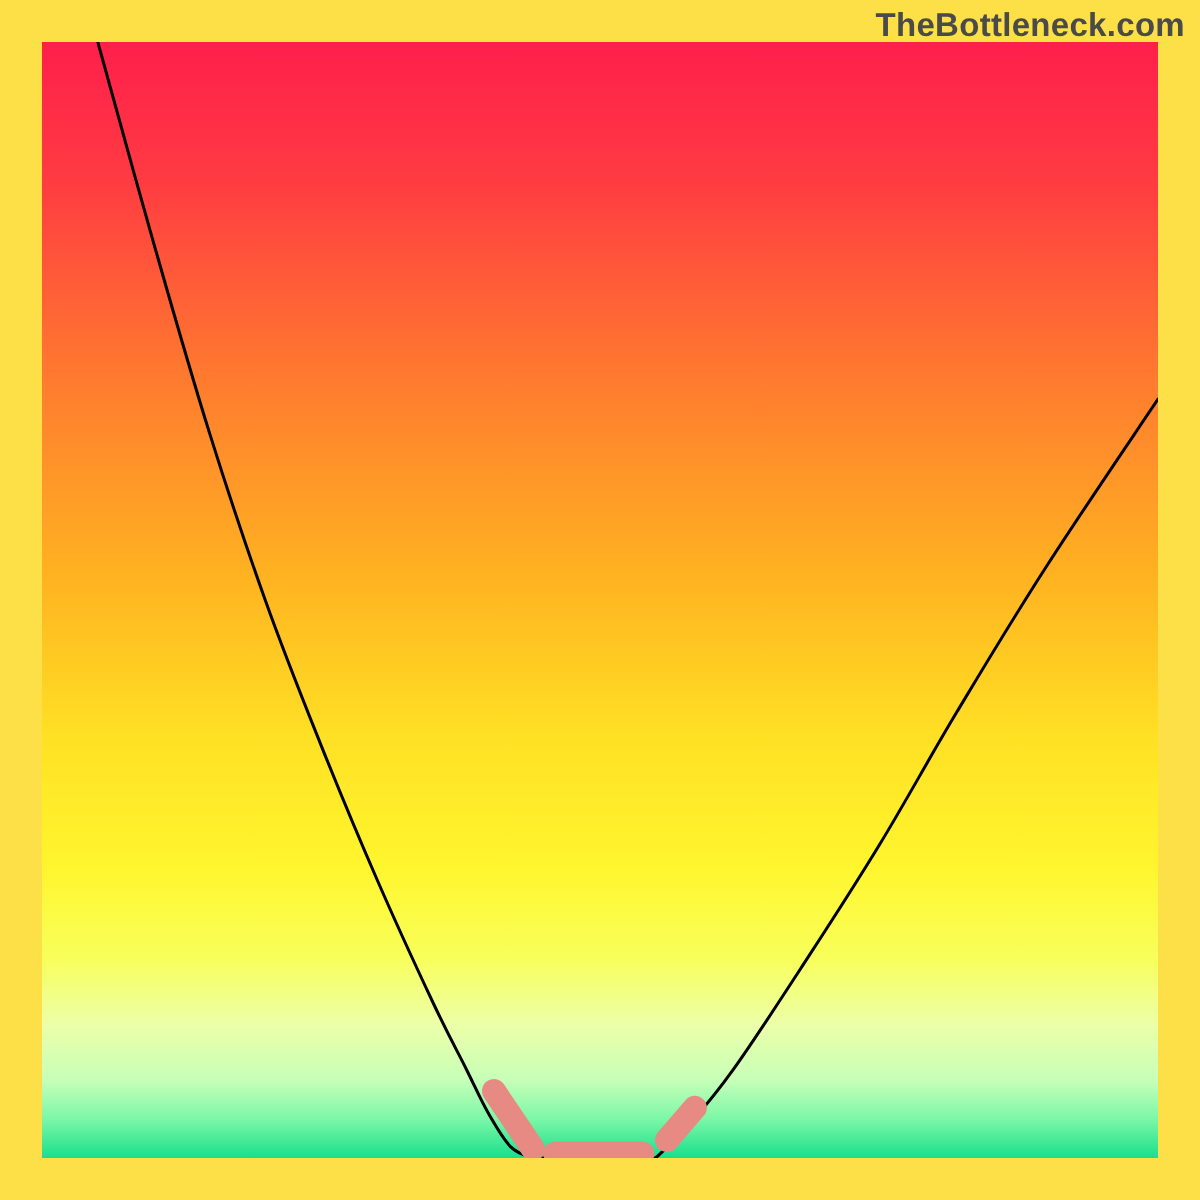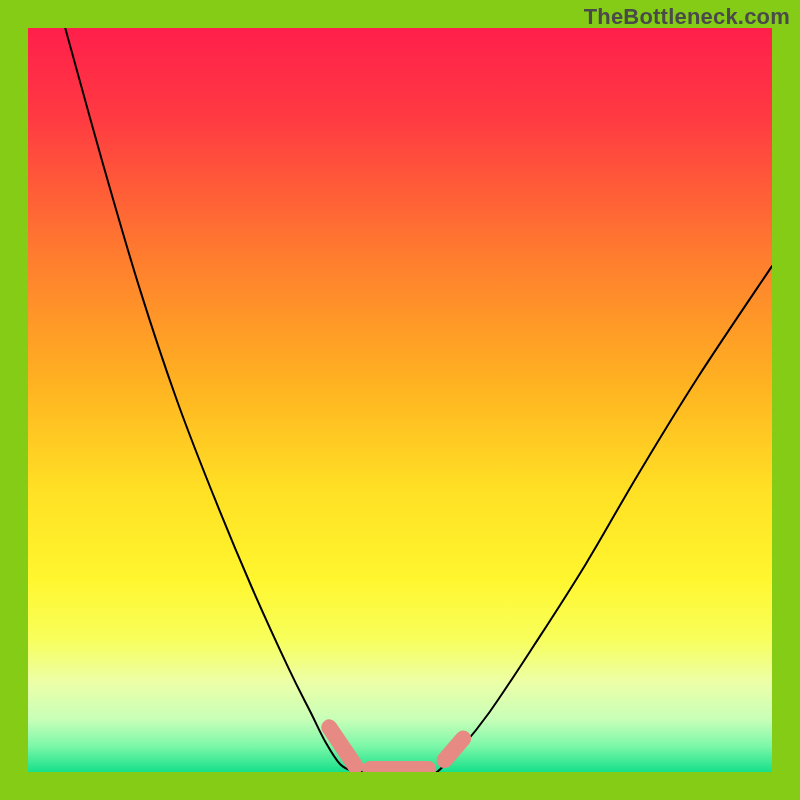--- a/index.html
+++ b/index.html
@@ -10,21 +10,21 @@
     background: #000;
     overflow: hidden;
     font-family: Arial, Helvetica, sans-serif;
   }
   .frame {
     position: absolute;
     left: 0;
     top: 0;
     width: 800px;
     height: 800px;
-    background: #84cc16;
+    background: #fde047;
   }
   .plot {
     position: absolute;
     left: 28px;
     top: 28px;
     width: 744px;
     height: 744px;
     
   }
   .watermark {

